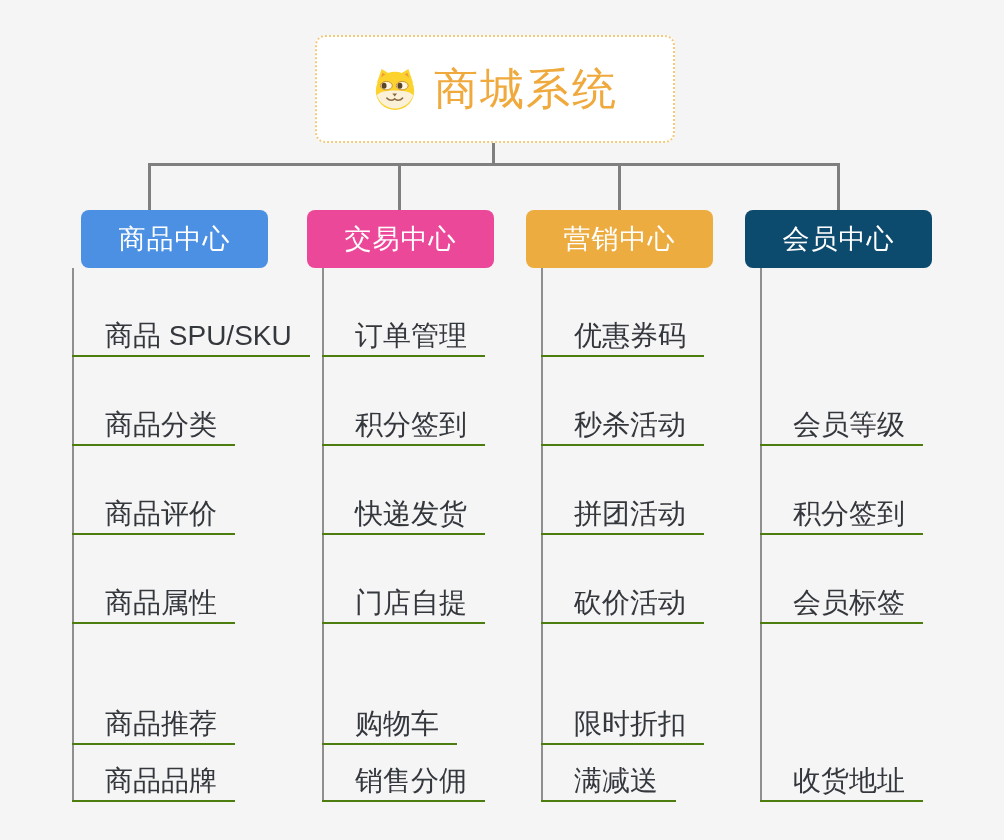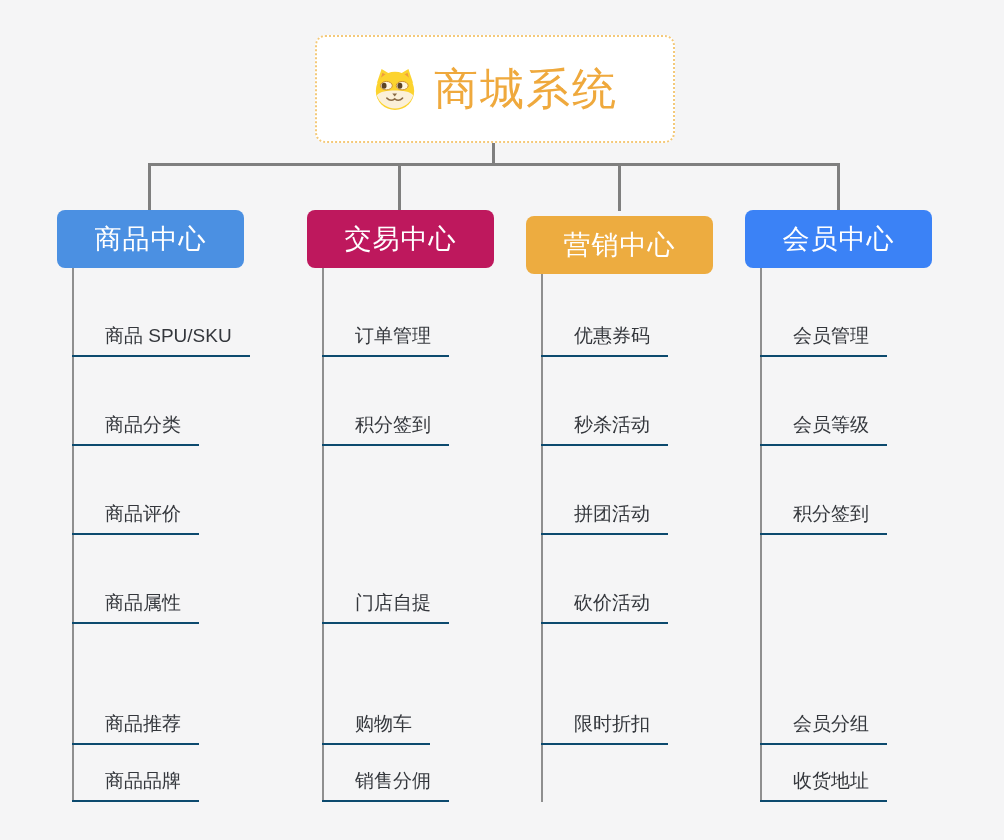--- a/index.html
+++ b/index.html
@@ -38,22 +38,22 @@
     position:absolute;top:210px;width:187px;height:58px;border-radius:8px;
     color:#ffffff;font-size:27px;letter-spacing:1px;
     display:flex;align-items:center;justify-content:center;
     white-space:nowrap;
   }
   .b0{left:57px}.b1{left:307px}.b2{left:526px}.b3{left:745px}
   
   .leaf{
     position:absolute;
     padding:0 18px 5px 33px;
-    border-bottom:2px solid #0c4a6e;
-    font-size:19px;line-height:28px;color:#34373c;
+    border-bottom:2px solid #4d7c0f;
+    font-size:28px;line-height:28px;color:#34373c;
     white-space:nowrap;
   }
   .c0{left:72px}.c1{left:322px}.c2{left:541px}.c3{left:760px}
   .r0{top:322px}.r1{top:411px}.r2{top:500px}.r3{top:589px}.r4{top:710px}.r5{top:767px}
 </style>
 </head>
 <body>
 
 <div id="canvas">
 
@@ -84,51 +84,52 @@
       <ellipse cx="31.5" cy="18.5" rx="6.2" ry="4.4" fill="#fff6e0" stroke="#c98c2e" stroke-width="1"></ellipse>
       <ellipse cx="12.6" cy="18.7" rx="2.6" ry="3.1" fill="#5b4326"></ellipse>
       <ellipse cx="29.1" cy="18.7" rx="2.6" ry="3.1" fill="#5b4326"></ellipse>
 
       <path d="M21.2,26.6 L26.2,26.6 L23.7,29.8 Z" fill="#8a6a44"></path>
       <path d="M15.5,31.5 Q19.5,35.5 23.7,32.2 Q27.9,35.5 31.9,31.5" fill="none" stroke="#8a6a44" stroke-width="1.6" stroke-linecap="round"></path>
     </svg>
     <span class="root-title" style="color: rgb(239, 169, 61);">商城系统</span>
   </div>
 
-  <div class="branch b0" style="background-color: rgb(75, 144, 226);">
+  <div class="branch b0" style="background-color: rgb(75, 144, 226); margin-left: 24px;">
     <span>商品中心</span>
   </div>
-  <div class="branch b1" style="background-color: #be185d; text-align: center;">
+  <div class="branch b1" style="background-color: #ec4899; text-align: center;">
     <span>交易中心</span>
   </div>
-  <div class="branch b2" style="background-color: rgb(237, 172, 64); margin-top: 6px;">
+  <div class="branch b2" style="background-color: rgb(237, 172, 64);">
     <span>营销中心</span>
   </div>
-  <div class="branch b3" style="background-color: #3b82f6;">
+  <div class="branch b3" style="background-color: #0c4a6e;">
     <span>会员中心</span>
   </div>
 
   <div class="leaf c0 r0"><span>商品 SPU/SKU</span></div>
   <div class="leaf c0 r1"><span>商品分类</span></div>
   <div class="leaf c0 r2"><span>商品评价</span></div>
   <div class="leaf c0 r3"><span>商品属性</span></div>
   <div class="leaf c0 r4"><span>商品推荐</span></div>
   <div class="leaf c0 r5"><span>商品品牌</span></div>
 
   <div class="leaf c1 r0"><span>订单管理</span></div>
   <div class="leaf c1 r1"><span>积分签到</span></div>
+  <div class="leaf c1 r2"><span>快递发货</span></div>
   <div class="leaf c1 r3"><span>门店自提</span></div>
   <div class="leaf c1 r4"><span>购物车</span></div>
   <div class="leaf c1 r5"><span>销售分佣</span></div>
 
   <div class="leaf c2 r0"><span>优惠券码</span></div>
   <div class="leaf c2 r1"><span>秒杀活动</span></div>
   <div class="leaf c2 r2"><span>拼团活动</span></div>
   <div class="leaf c2 r3"><span>砍价活动</span></div>
   <div class="leaf c2 r4"><span>限时折扣</span></div>
+  <div class="leaf c2 r5"><span>满减送</span></div>
 
-  <div class="leaf c3 r0"><span>会员管理</span></div>
   <div class="leaf c3 r1"><span>会员等级</span></div>
   <div class="leaf c3 r2"><span>积分签到</span></div>
-  <div class="leaf c3 r4"><span>会员分组</span></div>
+  <div class="leaf c3 r3"><span>会员标签</span></div>
   <div class="leaf c3 r5"><span>收货地址</span></div>
 
 </div>
 
 </body></html>

